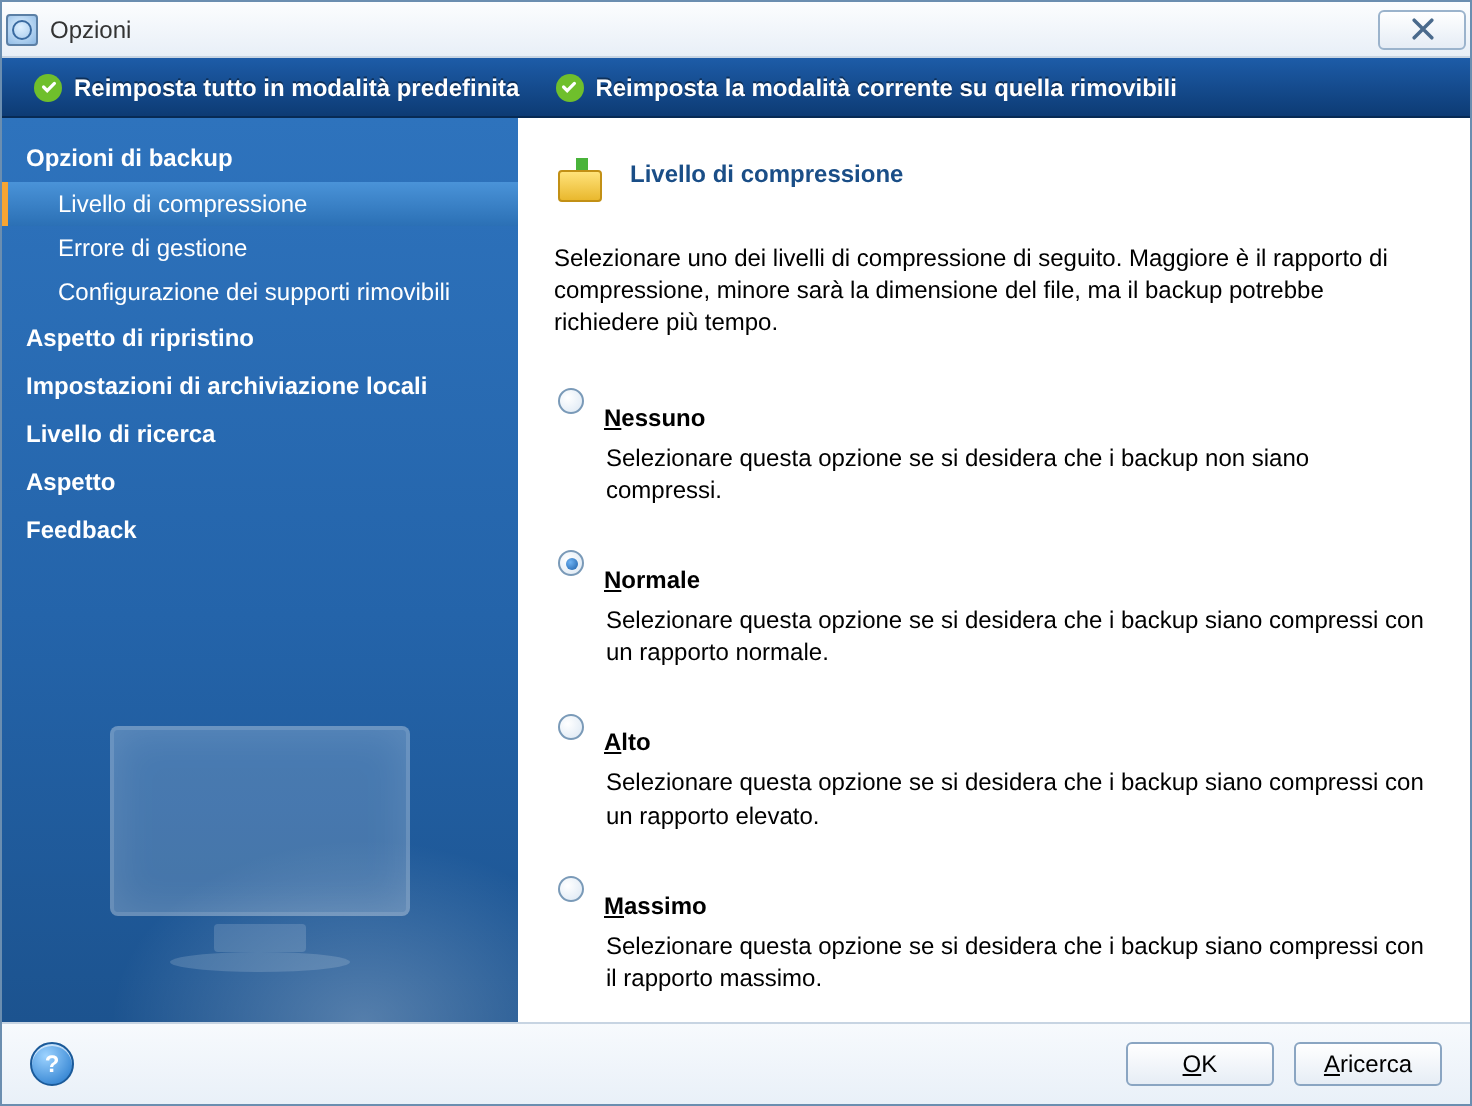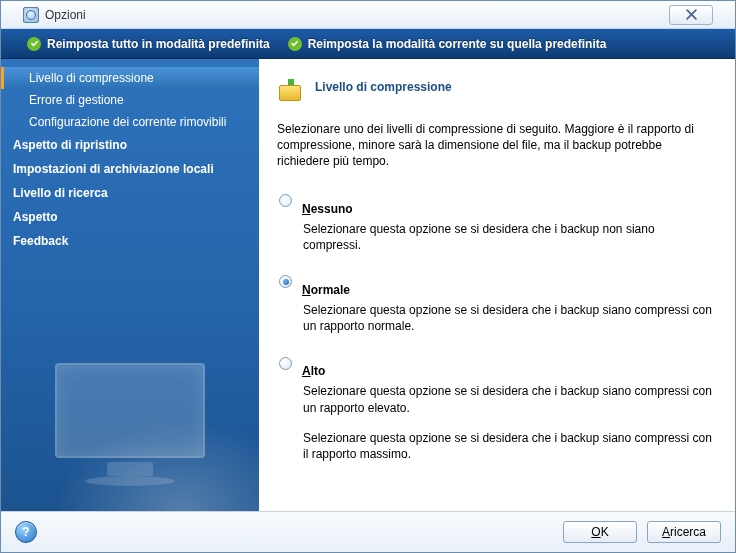--- a/index.html
+++ b/index.html
@@ -1,25 +1,25 @@
 <!DOCTYPE html>
 <html><head>
 <meta charset="utf-8">
 <style>
   * { box-sizing: border-box; margin: 0; padding: 0; font-family: "Segoe UI", Tahoma, sans-serif; font-size: 12px; }
   html, body { width: 736px; height: 553px; overflow: hidden; }
   body { background: #fff; border: 1px solid #6b8eb0; display: flex; flex-direction: column; }
 
-  .titlebar { height: 28px; background: linear-gradient(to bottom, #fcfdfe, #e8eff7); border-bottom: 1px solid #c7d4e2; display: flex; align-items: center; padding: 0 22px; }
+  .titlebar { height: 28px; background: linear-gradient(to bottom, #fcfdfe, #e8eff7); border-bottom: 1px solid #c7d4e2; display: flex; align-items: center; padding: 0 2px; }
   .titlebar .title { color: #333; margin-left: 6px; }
   .titlebar .spacer { flex: 1; }
   .close-btn { width: 44px; height: 20px; border: 1px solid #9bb3cc; border-radius: 3px; background: linear-gradient(to bottom,#fff,#e5ecf5); display:flex; align-items:center; justify-content:center; cursor:pointer; }
   .close-btn svg { width: 11px; height: 11px; }
 
-  .toolbar { height: 30px; background: linear-gradient(to bottom, #1d5ca8, #0d3b74); display: flex; align-items: center; padding-left: 26px; gap: 18px; border-bottom: 1px solid #072a54; }
+  .toolbar { height: 30px; background: linear-gradient(to bottom, #1d5ca8, #0d3b74); display: flex; align-items: center; padding-left: 16px; gap: 18px; border-bottom: 1px solid #072a54; }
   .toolbar-item { color: #fff; font-weight: bold; text-shadow: 0 -1px 0 rgba(0,0,0,.4); display: flex; align-items: center; cursor: pointer; }
   .toolbar-item .check { width: 14px; height: 14px; margin-right: 6px; display:inline-flex; align-items:center; justify-content:center; background:#6fbf2c; border-radius:7px; }
   .toolbar-item .check svg { width:9px; height:9px; }
 
   .body-area { flex:1; display:flex; border-bottom:1px solid #c7d4e2; position:relative; overflow:hidden; }
 
   .sidebar { width: 258px; background: linear-gradient(to bottom,#2e73bd 0%, #2464aa 55%, #1c538f 100%); color:#fff; padding: 8px 0 0 0; position:relative; overflow:hidden; }
   .sidebar::after { content:""; position:absolute; bottom:0; left:0; width:258px; height:230px;
     background: radial-gradient(ellipse 180px 130px at 70% 100%, rgba(255,255,255,.25), rgba(255,255,255,0) 70%);
     pointer-events:none; }
@@ -84,30 +84,31 @@
         </svg>
       </span>
     <span>Reimposta tutto in modalità predefinita</span>
   </div>
   <div class="toolbar-item">
     <span class="check">
         <svg viewBox="0 0 10 10">
           <path d="M2 5 L4 7 L8 3" stroke="#fff" stroke-width="1.8" fill="none" stroke-linecap="round"></path>
         </svg>
       </span>
-    <span>Reimposta la modalità corrente su quella predefinita</span>
+    <span>Reimposta la modalità corrente su quella rimovibili</span>
   </div>
 </div>
 
 <div class="body-area">
   <div class="sidebar" id="sidebar">
 
+    <div class="sb-cat">Opzioni di backup</div>
       <div class="sb-sub selected">Livello di compressione</div>
       <div class="sb-sub">Errore di gestione</div>
-      <div class="sb-sub">Configurazione dei corrente rimovibili</div>
+      <div class="sb-sub">Configurazione dei supporti rimovibili</div>
       <div class="sb-cat">Aspetto di ripristino</div>
       <div class="sb-cat">Impostazioni di archiviazione locali</div>
       <div class="sb-cat">Livello di ricerca</div>
       <div class="sb-cat">Aspetto</div>
       <div class="sb-cat">Feedback</div>
       <div class="monitor">
       <div class="screen"></div>
         <div class="stand"></div>
         <div class="base"></div>
     </div>
@@ -138,20 +139,24 @@
           <div class="opt-desc">Selezionare questa opzione se si desidera che i backup siano compressi con un rapporto normale.</div>
         </div>
         <div class="opt">
           <div class="opt-head">
             <span class="radio"></span>
             <span class="opt-label"><span class="acc">A</span><span>lto</span></span>
           </div>
           <div class="opt-desc">Selezionare questa opzione se si desidera che i backup siano compressi con un rapporto elevato.</div>
         </div>
         <div class="opt">
+          <div class="opt-head">
+            <span class="radio"></span>
+            <span class="opt-label"><span class="acc">M</span><span>assimo</span></span>
+          </div>
           <div class="opt-desc">Selezionare questa opzione se si desidera che i backup siano compressi con il rapporto massimo.</div>
         </div>
       </div>
   </div>
 </div>
 
 <div class="bottombar">
   <div class="help-btn">?</div>
   <span class="spacer"></span>
   <div class="btn">

